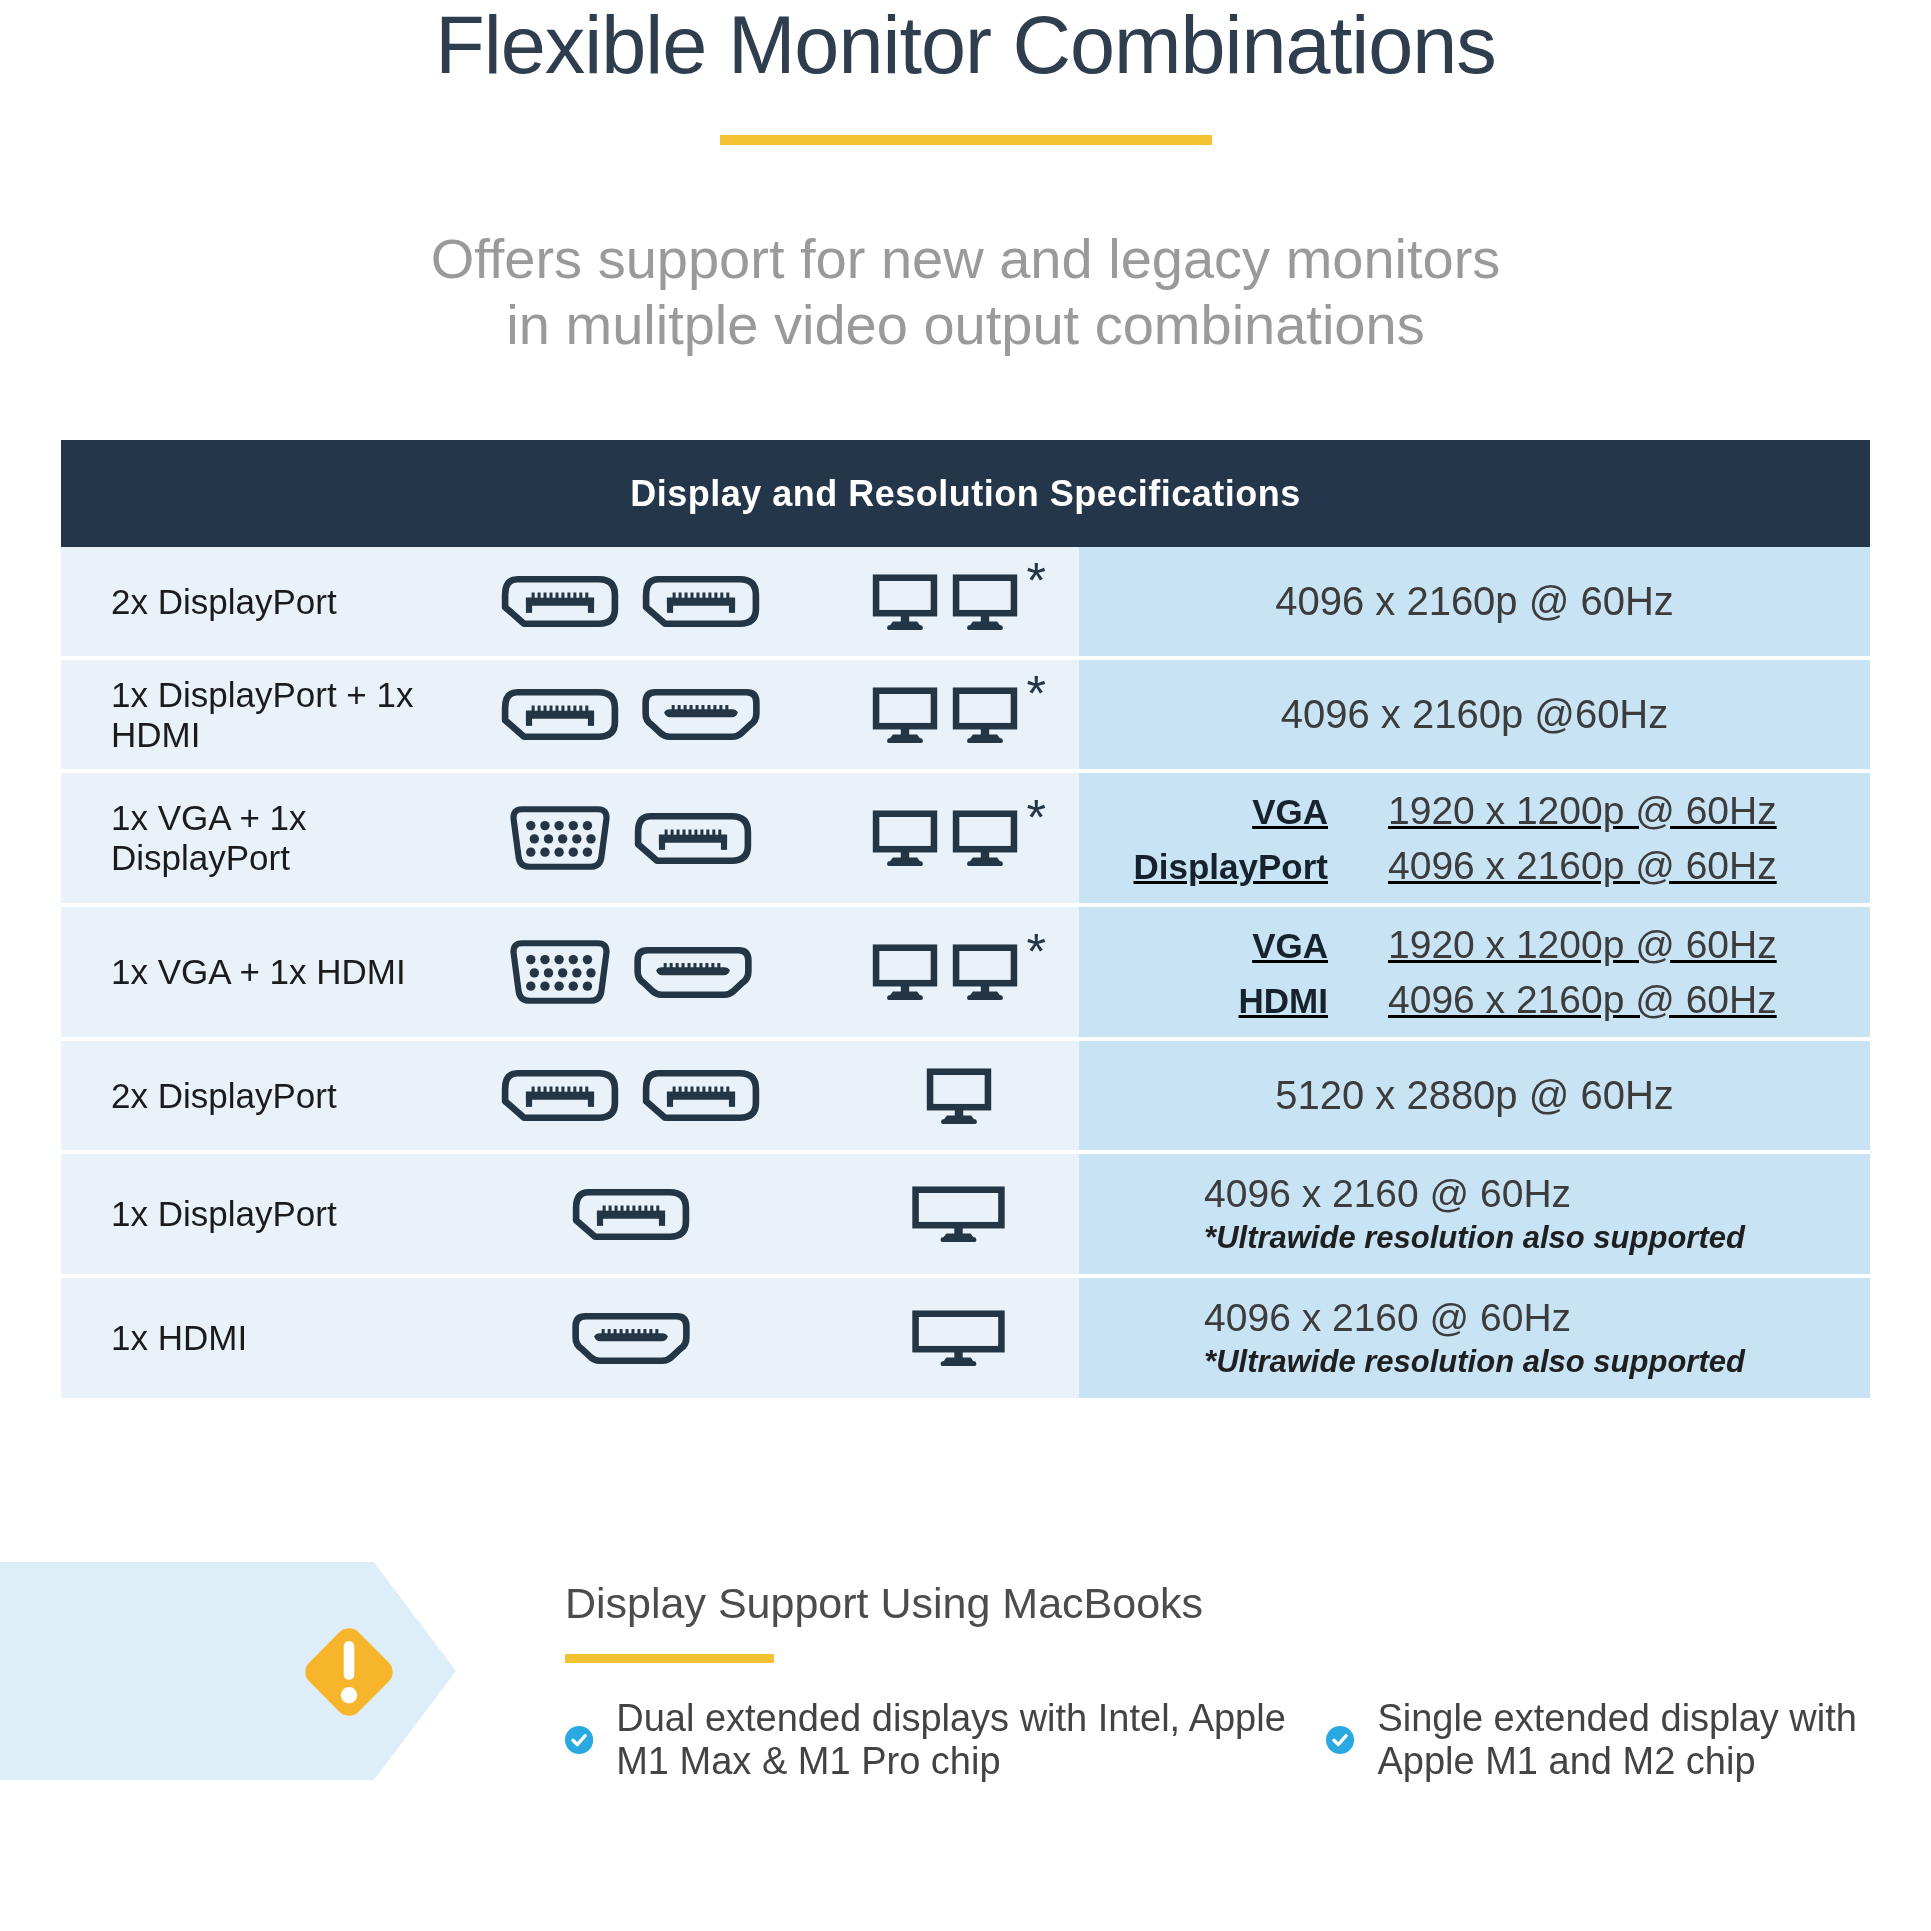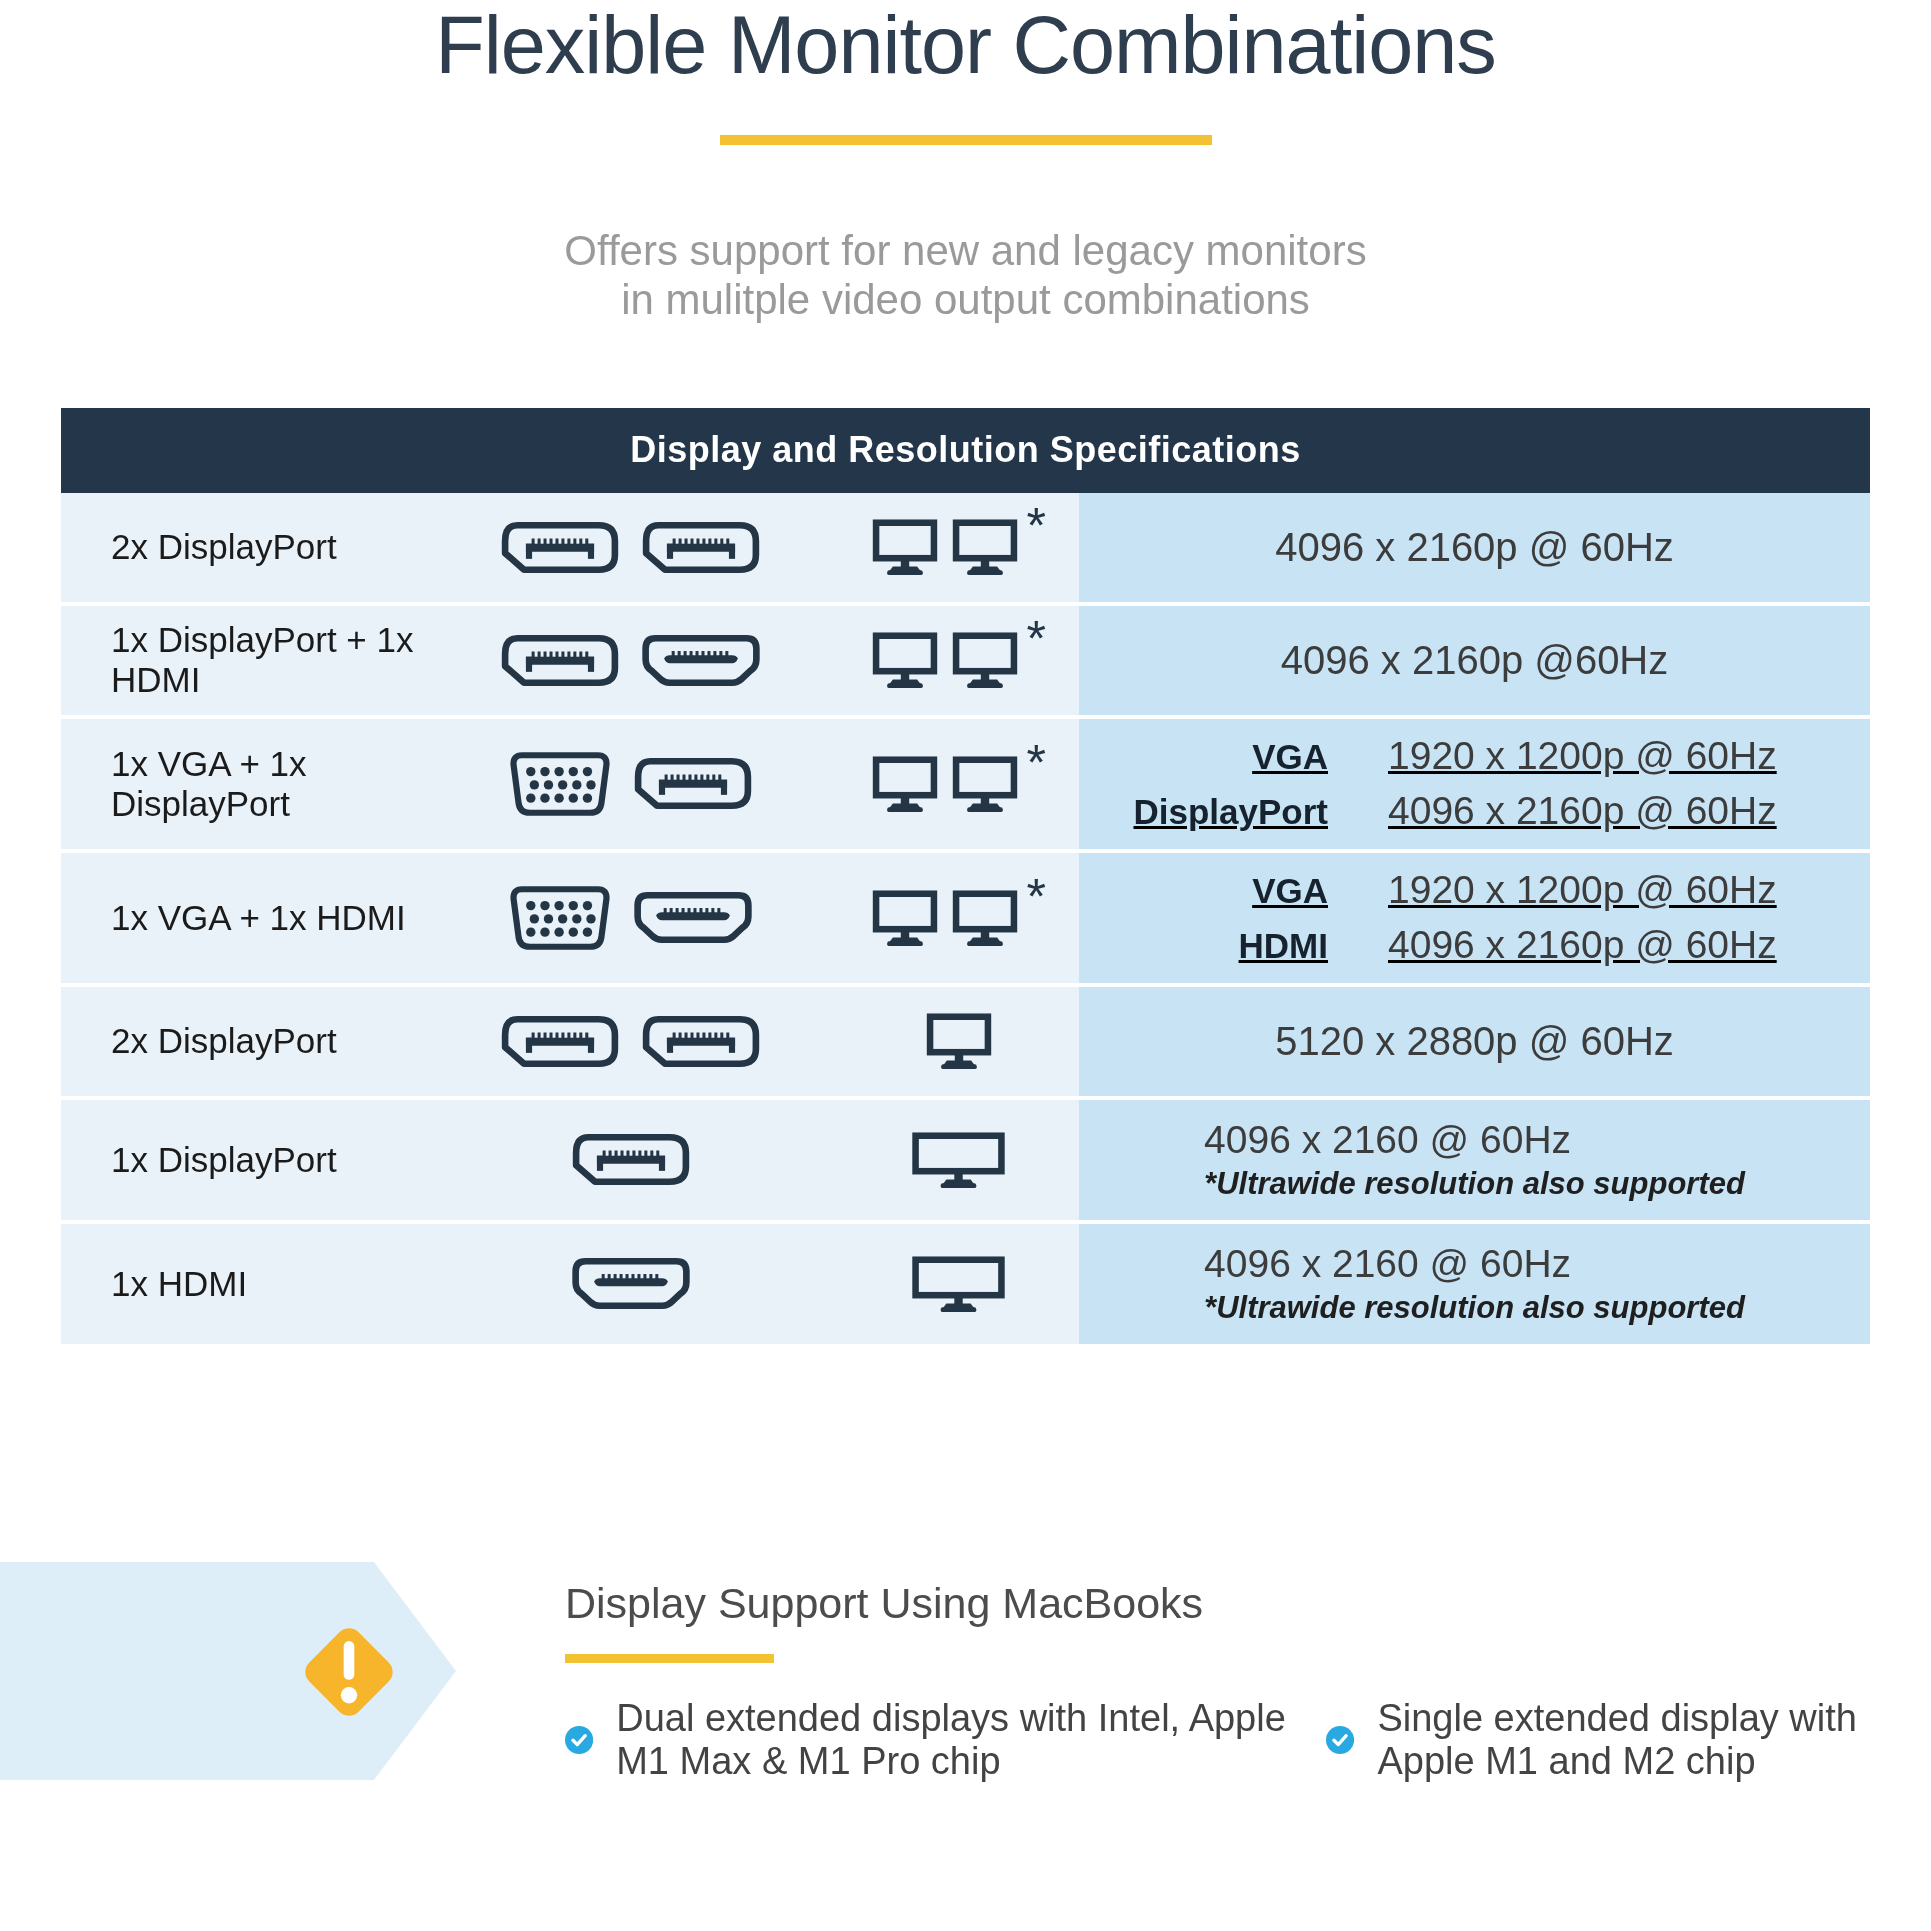--- a/index.html
+++ b/index.html
@@ -2,25 +2,25 @@
 <html><head>
 <meta charset="utf-8">
 <style>
   html,body{margin:0;padding:0;width:1931px;height:1931px;background:#ffffff;overflow:hidden;
     font-family:"Liberation Sans","DejaVu Sans",sans-serif;}
   .page{position:relative;width:1931px;height:1931px;}
 
   
   .title{text-align:center;font-size:81px;font-weight:300;color:#2e3e4e;letter-spacing:-1px;line-height:1.12;}
   .title-underline{width:492px;height:10.6px;background:#f2c233;margin:44px auto 0;}
-  .subtitle{margin-top:81px;text-align:center;font-size:42px;font-weight:300;color:#9a9a9a;line-height:1.17;}
+  .subtitle{margin-top:81px;text-align:center;font-size:56px;font-weight:300;color:#9a9a9a;line-height:1.17;}
 
   
   .spec-table{margin:83px 61px 0;}
-  .spec-header{height:85px;background:#24364a;color:#ffffff;font-size:36px;font-weight:700;
+  .spec-header{height:107px;background:#24364a;color:#ffffff;font-size:36px;font-weight:700;
     display:flex;align-items:center;justify-content:center;letter-spacing:0.5px;}
   .spec-row{display:flex;border-top:4.8px solid #ffffff;}
   .spec-row:first-of-type{border-top:none;}
   .cell-left{flex:0 0 1018px;background:#e9f2f9;display:grid;grid-template-columns:362px 1fr 241px;align-items:center;}
   .cell-right{flex:1 1 auto;background:#c8e3f4;display:flex;align-items:center;justify-content:center;}
   .row-label{padding-left:50px;font-size:35px;color:#1b1b1b;font-weight:400;}
   .ports{display:flex;align-items:center;justify-content:center;gap:17.4px;}
   .monitors{display:flex;align-items:flex-start;justify-content:center;gap:11.6px;position:relative;}
   .asterisk{font-size:50px;font-weight:400;color:#243646;line-height:.6;margin-left:-3.9px;margin-top:-7.7px;}
   .res-single{font-size:40px;font-weight:300;color:#3c3c3c;text-align:center;}

